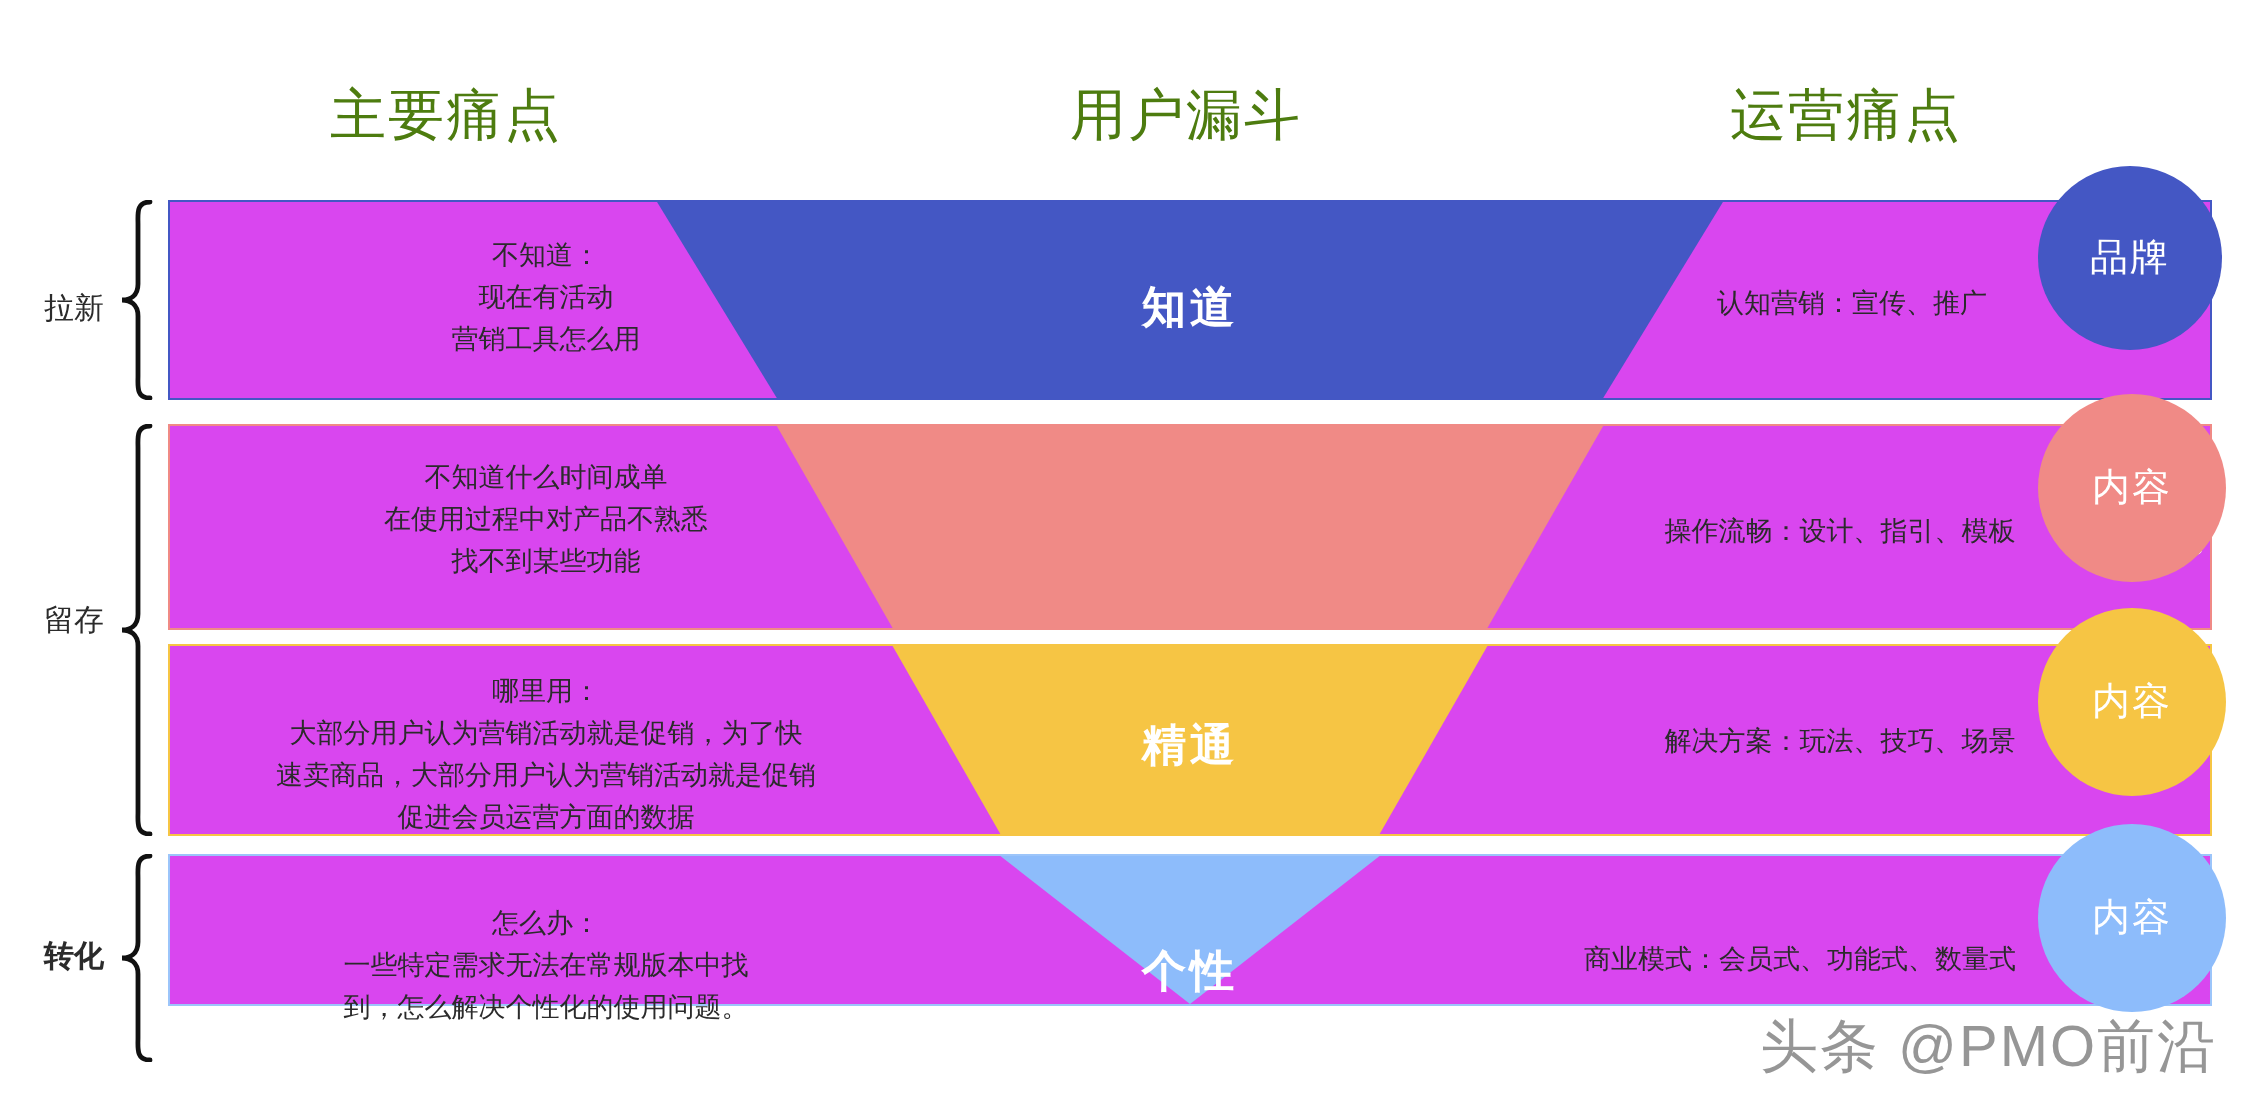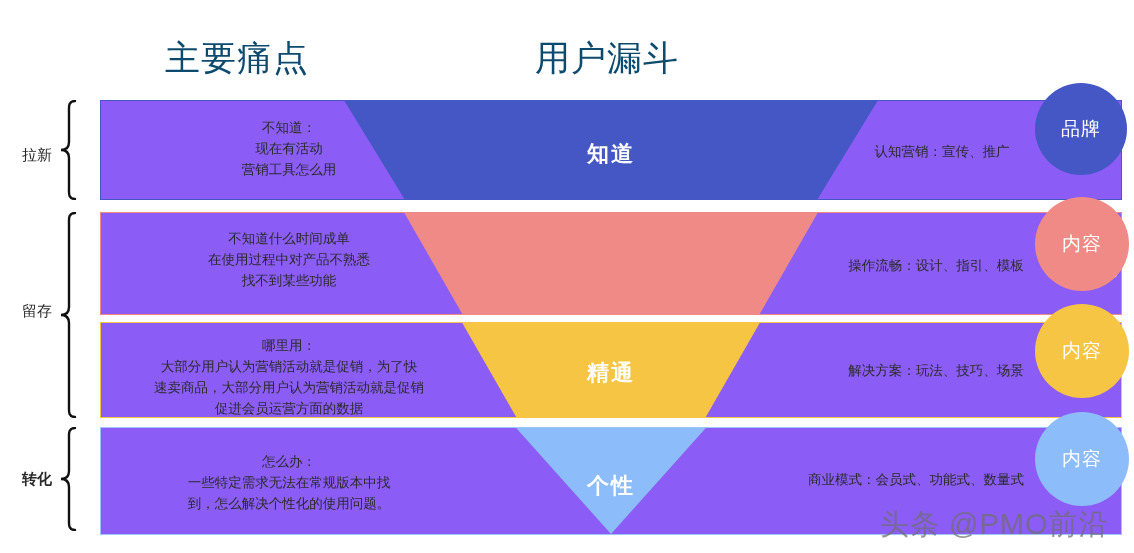--- a/index.html
+++ b/index.html
@@ -9,22 +9,22 @@
     font-family:"Liberation Sans","DejaVu Sans",sans-serif;
     color:#262626;
     overflow:hidden;
     position:relative;
   }
   #stage{position:relative;width:1134px;height:553px;}
 
   
   .col-head{
     position:absolute;top:42px;
-    font-size:35px;line-height:32px;
-    color:#0c4a6e;letter-spacing:1px;
+    font-size:28px;line-height:32px;
+    color:#4d7c0f;letter-spacing:1px;
     white-space:nowrap;
   }
   #head-pain{left:165px;}
   #head-funnel{left:535px;}
   #head-ops{left:865px;}
 
   
   .stage-label{
     position:absolute;
     font-size:15px;line-height:18px;
@@ -35,30 +35,30 @@
   #lbl-con{left:22px;top:470px;font-weight:bold;}
 
   
   .brace{position:absolute;left:58px;}
   #brace-1{top:100px;}
   #brace-2{top:212px;}
   #brace-3{top:427px;}
 
   
   .row{
-    position:absolute;left:100px;width:1022px;
+    position:absolute;left:84px;width:1022px;
     border:1.6px solid #000;
-    background:#8b5cf6;
+    background:#d946ef;
     box-sizing:border-box;
     overflow:visible;
   }
   #row-1{top:100px;height:100px;border-color:#4457c4;}
   #row-2{top:212px;height:103px;border-color:#f08a86;}
   #row-3{top:322px;height:96px;border-color:#f6c544;}
-  #row-4{top:427px;height:108px;border-color:#9cc5fa;}
+  #row-4{top:427px;height:76px;border-color:#9cc5fa;}
 
   
   .funnel-seg{
     position:absolute;top:0;bottom:0;left:0;right:0;
     pointer-events:none;
   }
   .funnel-seg svg{display:block;width:100%;height:100%;}
 
   
   .pain{
@@ -126,20 +126,21 @@
     letter-spacing:1px;
   }
 </style>
 </head>
 <body>
 
 <div id="stage">
 
   <div class="col-head" id="head-pain">主要痛点</div>
   <div class="col-head" id="head-funnel">用户漏斗</div>
+  <div class="col-head" id="head-ops">运营痛点</div>
 
   <div class="stage-label" id="lbl-acq">拉新</div>
   <div class="stage-label" id="lbl-ret">留存</div>
   <div class="stage-label" id="lbl-con">转化</div>
 
   <div class="brace" id="brace-1">
     <svg width="20" height="100" viewBox="0 0 20 100">
       <path d="M17 1 C10 1 11 7 11 12 L11 42 C11 48 7 50 3 50 C7 50 11 52 11 58 L11 88 C11 93 10 99 17 99" fill="none" stroke="#111" stroke-width="2.4" stroke-linecap="round"></path>
     </svg>
   </div>

